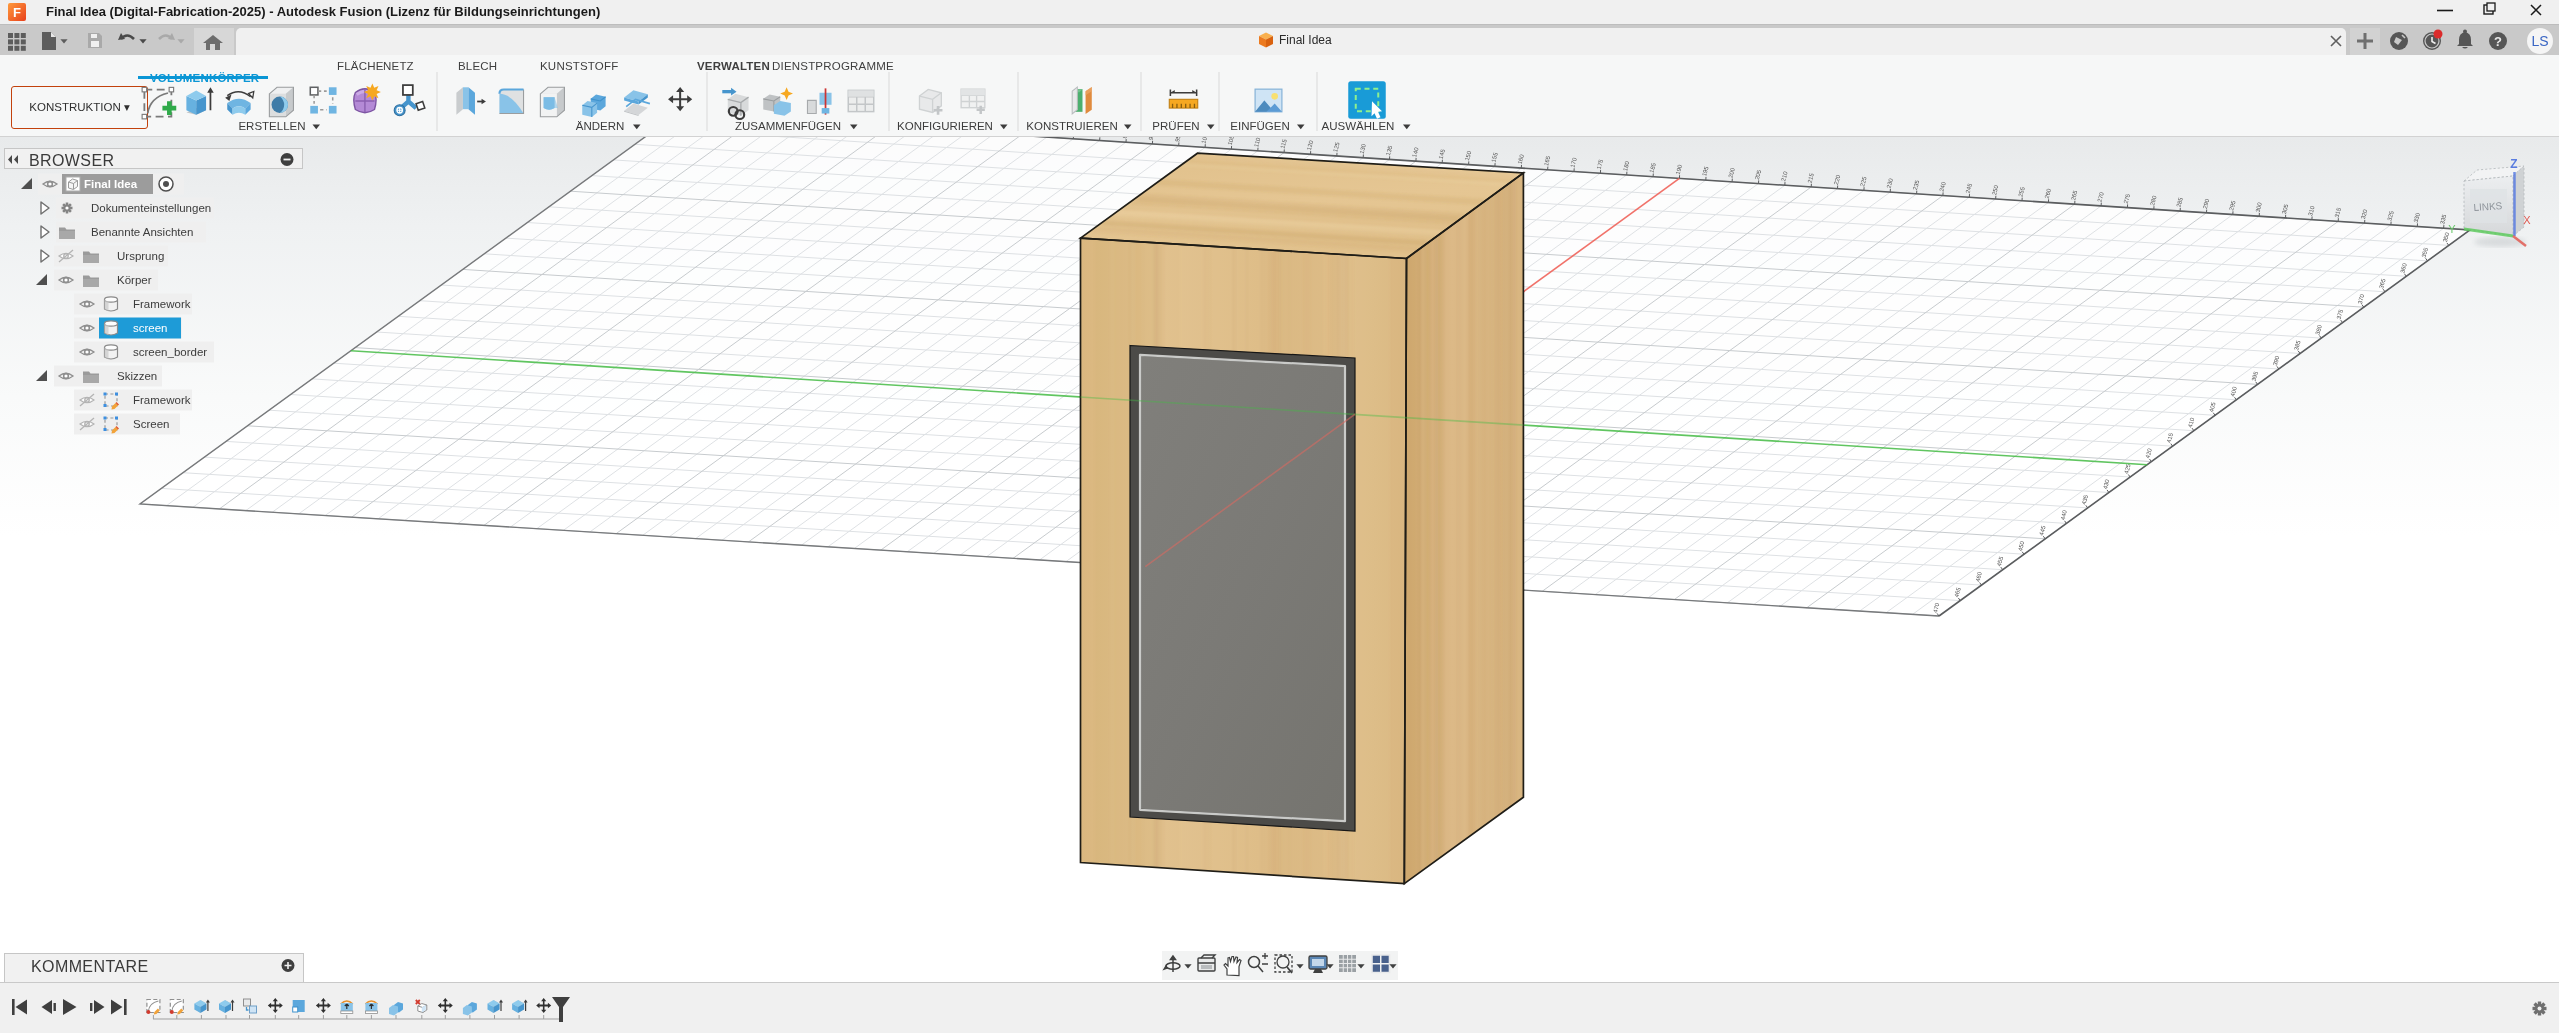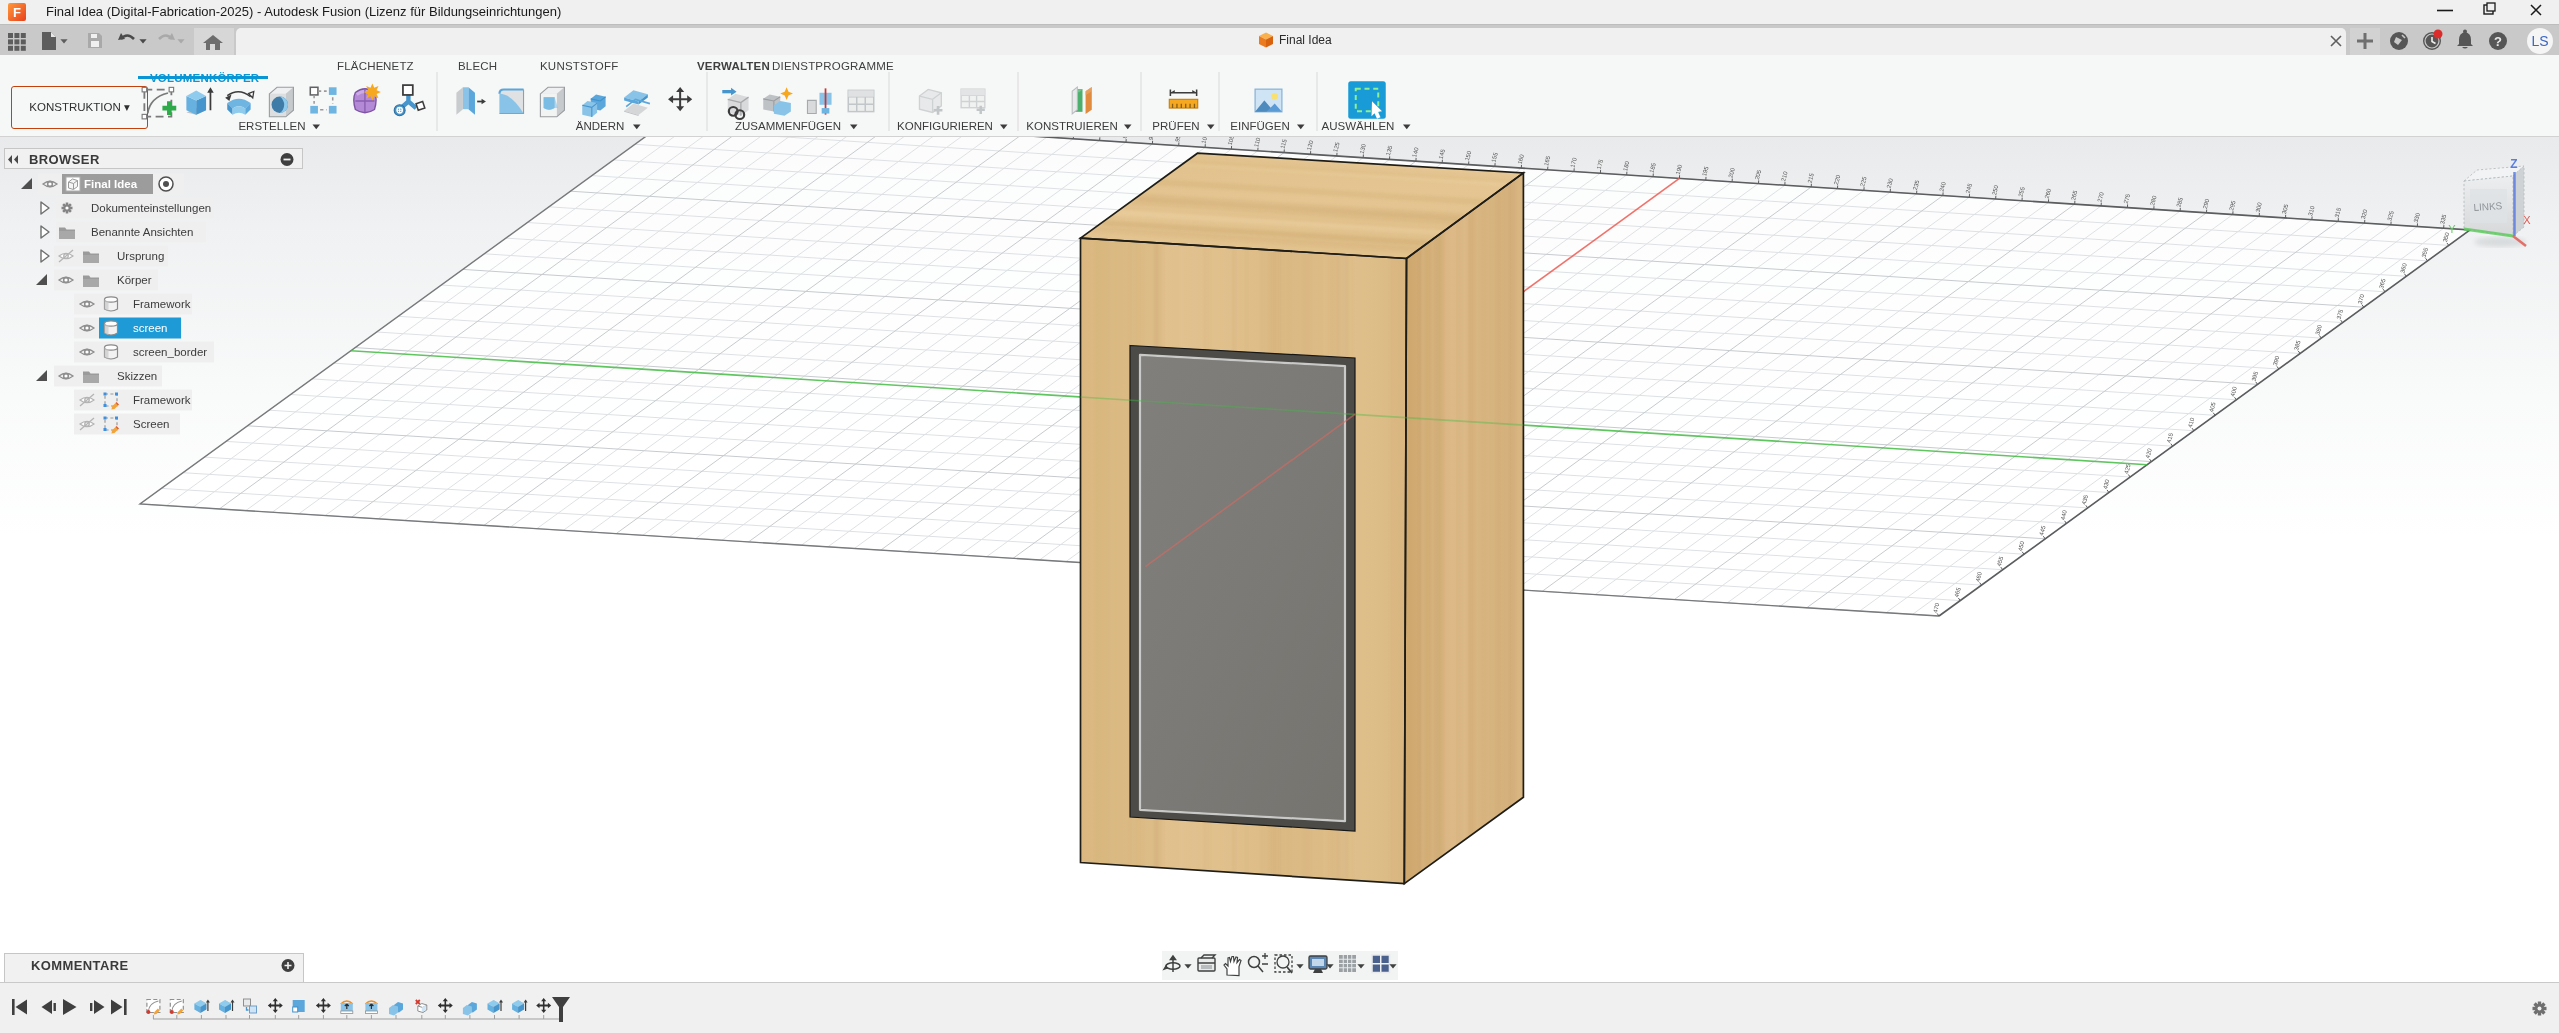--- a/index.html
+++ b/index.html
@@ -1,30 +1,30 @@
 <!DOCTYPE html>
 <html><head><meta charset="utf-8">
 <style>
 * { margin:0; padding:0; box-sizing:border-box; }
 html,body { width:2559px; height:1033px; overflow:hidden; font-family:"Liberation Sans", sans-serif; }
 .abs { position:absolute; }
 #titlebar { left:0; top:0; width:2559px; height:24px; background:#f0f0f0; }
-#titlebar .t { position:absolute; left:46px; top:4px; font-size:13px; color:#1a1a1a; }
+#titlebar .t { position:absolute; left:46px; top:4px; font-size:13px; color:#1a1a1a;font-weight:bold; }
 #tabbar { left:0; top:24px; width:2559px; height:31px; background:#c9c9c9; box-shadow:inset 0 1px 0 #bdbdbd; }
 #tab { position:absolute; left:236px; top:4px; width:2110px; height:27px; background:#f0f0f0; border-radius:5px 5px 0 0; }
 #tab .txt { position:absolute; left:1043px; top:5px; font-size:12px; color:#2a2a2a; }
 #ribbon { left:0; top:55px; width:2559px; height:82px; background:#f6f7f7; border-bottom:1px solid #d2d2d2; }
 .rtab { position:absolute; top:5px; font-size:11.5px; color:#3f3f3f; letter-spacing:0.2px; }
 #konstr { position:absolute; left:11px; top:31px; width:137px; height:43px; background:#f6f7f7; border:1px solid #c2410c; border-radius:3px; font-size:11.5px; color:#2f2f2f; text-align:center; line-height:41px; }
 #canvas { left:0; top:137px; width:2559px; height:845px; background:linear-gradient(#e8eaeb 0px, #eff1f2 90px, #f9fafa 260px, #ffffff 400px); }
 #browserhdr { position:absolute; left:4px; top:11px; width:299px; height:21px; background:#f1f1f1; border:1px solid #c6c6c6; }
 #kommentare { position:absolute; left:4px; top:816px; width:300px; height:39px; background:#f1f1f1; border:1px solid #c6c6c6; }
 #timeline { left:0; top:982px; width:2559px; height:51px; background:#f0f0f0; box-shadow:inset 0 1px 0 #c9c9c9; }
 svg { position:absolute; left:0; top:0; }
-.hdrtxt { position:absolute; left:24px; top:3px; font-size:13px; color:#3a3a3a; letter-spacing:0.4px;font-weight:bold; }
+.hdrtxt { position:absolute; left:24px; top:3px; font-size:16px; color:#3a3a3a; letter-spacing:0.4px; }
 </style></head>
 <body>
 
 <div class="abs" id="titlebar">
   <svg width="2559" height="24">
       <defs>
         <linearGradient id="fic" x1="0" y1="0" x2="1" y2="1">
           <stop offset="0" stop-color="#ff9a3c"></stop>
           <stop offset="1" stop-color="#e8401c"></stop>
         </linearGradient>

